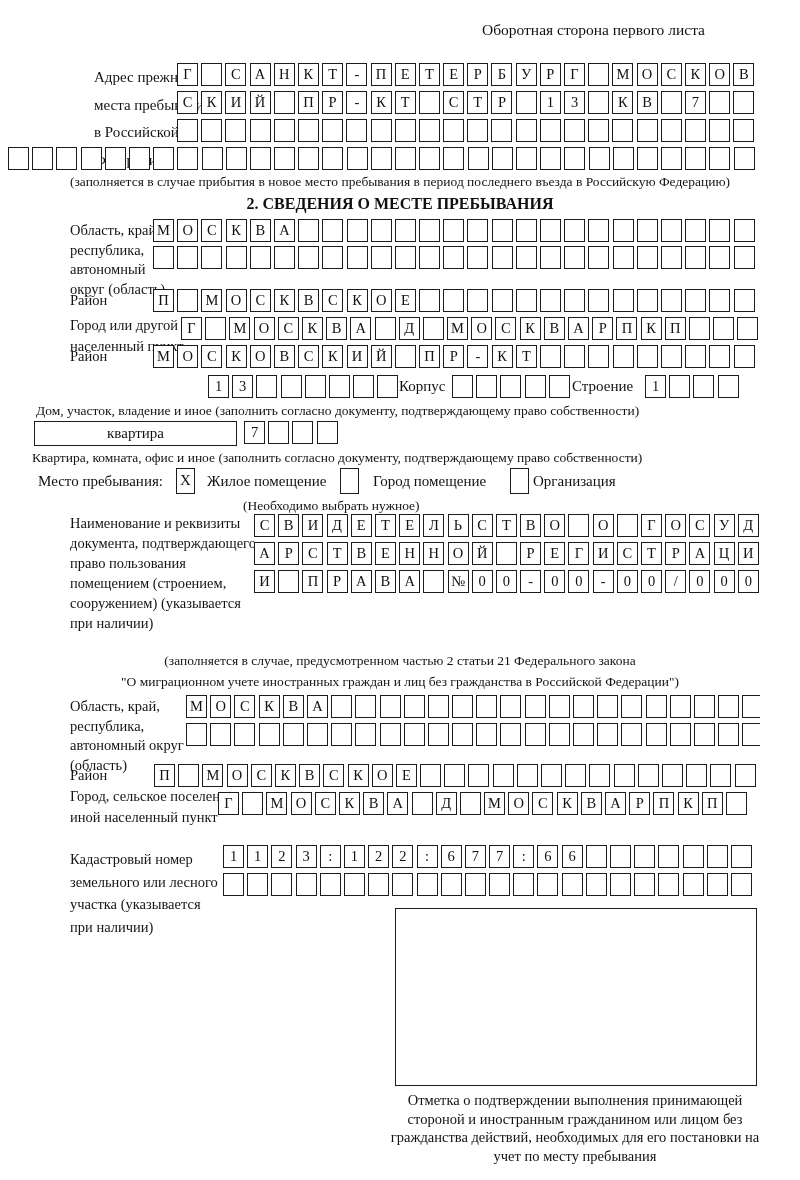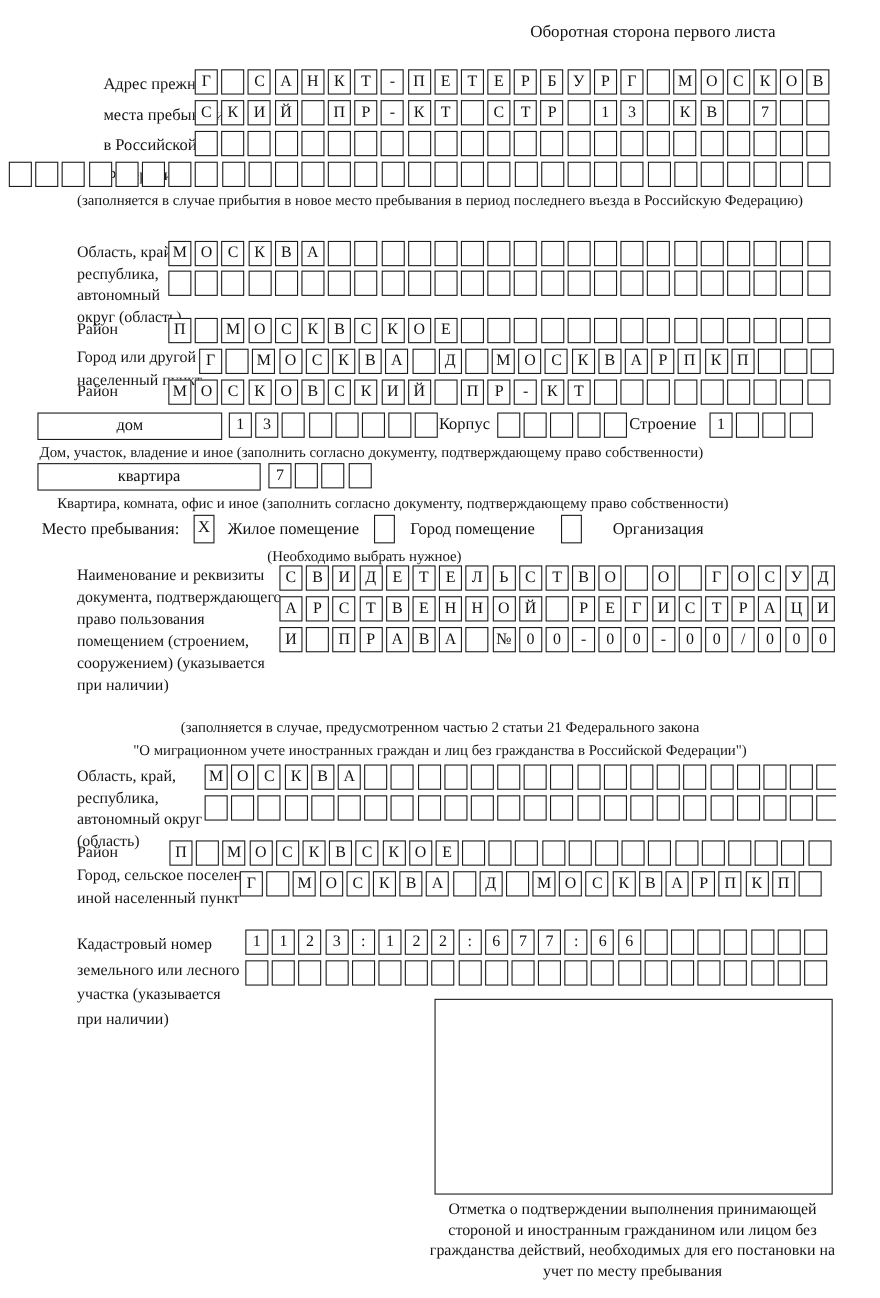--- a/index.html
+++ b/index.html
@@ -135,20 +135,21 @@
       <span class="cell"></span>
       <span class="cell"></span>
       <span class="cell"></span>
       <span class="cell"></span>
       <span class="cell"></span>
       <span class="cell"></span>
       <span class="cell"></span>
     </div>
   <div class="abs ctr note" style="top:174px;">(заполняется в случае прибытия в новое место пребывания в период последнего въезда в Российскую Федерацию)</div>
 
+  <div class="abs ctr title" style="top:195px;">2. СВЕДЕНИЯ О МЕСТЕ ПРЕБЫВАНИЯ</div>
 
   <div class="abs lbl" style="left:70px;top:221px;">Область, край,
 республика,
 автономный
 округ (область)</div>
   <div class="abs cellrow" style="left:153px;top:219px;">
       <span class="cell">М</span>
       <span class="cell">О</span>
       <span class="cell">С</span>
       <span class="cell">К</span>
@@ -282,21 +283,20 @@
       <span class="cell"></span>
       <span class="cell"></span>
       <span class="cell"></span>
       <span class="cell"></span>
       <span class="cell"></span>
       <span class="cell"></span>
       <span class="cell"></span>
       <span class="cell"></span>
     </div>
 
-  <div class="abs bigbox" style="left:34px;top:375px;width:168px;">дом</div>
   <div class="abs cellrow" style="left:208px;top:375px;">
       <span class="cell">1</span>
       <span class="cell">3</span>
       <span class="cell"></span>
       <span class="cell"></span>
       <span class="cell"></span>
       <span class="cell"></span>
       <span class="cell"></span>
       <span class="cell"></span>
     </div>
@@ -317,29 +317,29 @@
     </div>
   <div class="abs note" style="left:36px;top:403px;">Дом, участок, владение и иное (заполнить согласно документу, подтверждающему право собственности)</div>
 
   <div class="abs bigbox" style="left:34px;top:421px;width:203px;">квартира</div>
   <div class="abs cellrow" style="left:244px;top:421px;">
       <span class="cell">7</span>
       <span class="cell"></span>
       <span class="cell"></span>
       <span class="cell"></span>
     </div>
-  <div class="abs note" style="left:52px;top:450px;text-align:right;">Квартира, комната, офис и иное (заполнить согласно документу, подтверждающему право собственности)</div>
+  <div class="abs note" style="left:32px;top:450px;text-align:right;">Квартира, комната, офис и иное (заполнить согласно документу, подтверждающему право собственности)</div>
 
   <div class="abs" style="left:38px;top:473px;font-size:15px;">Место пребывания:</div>
   <span class="abs chk" style="left:176px;top:468px;">X</span>
   <div class="abs" style="left:207px;top:473px;font-size:15px;">Жилое помещение</div>
   <span class="abs chk" style="left:340px;top:468px;"></span>
   <div class="abs" style="left:373px;top:473px;font-size:15px;">Город помещение</div>
   <span class="abs chk" style="left:510px;top:468px;"></span>
-  <div class="abs" style="left:557px;top:473px;font-size:15px;text-align:center;">Организация</div>
+  <div class="abs" style="left:533px;top:473px;font-size:15px;text-align:center;">Организация</div>
   <div class="abs note" style="left:243px;top:498px;">(Необходимо выбрать нужное)</div>
 
   <div class="abs lbl" style="left:70px;top:513px;line-height:20px;">Наименование и реквизиты
 документа, подтверждающего
 право пользования
 помещением (строением,
 сооружением) (указывается
 при наличии)</div>
   <div class="abs cellrow" style="left:254px;top:514px;">
       <span class="cell">С</span>

